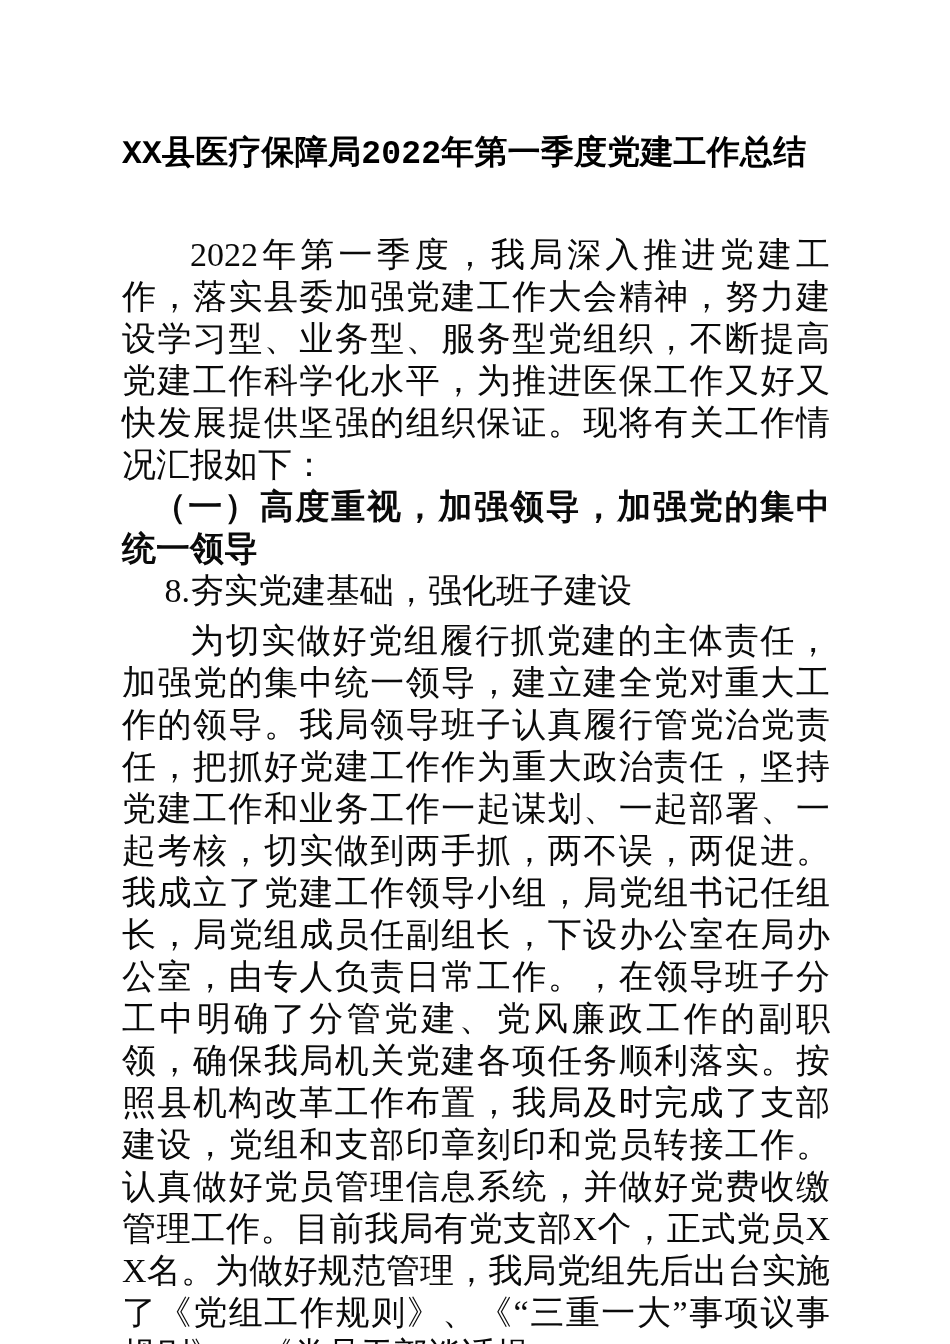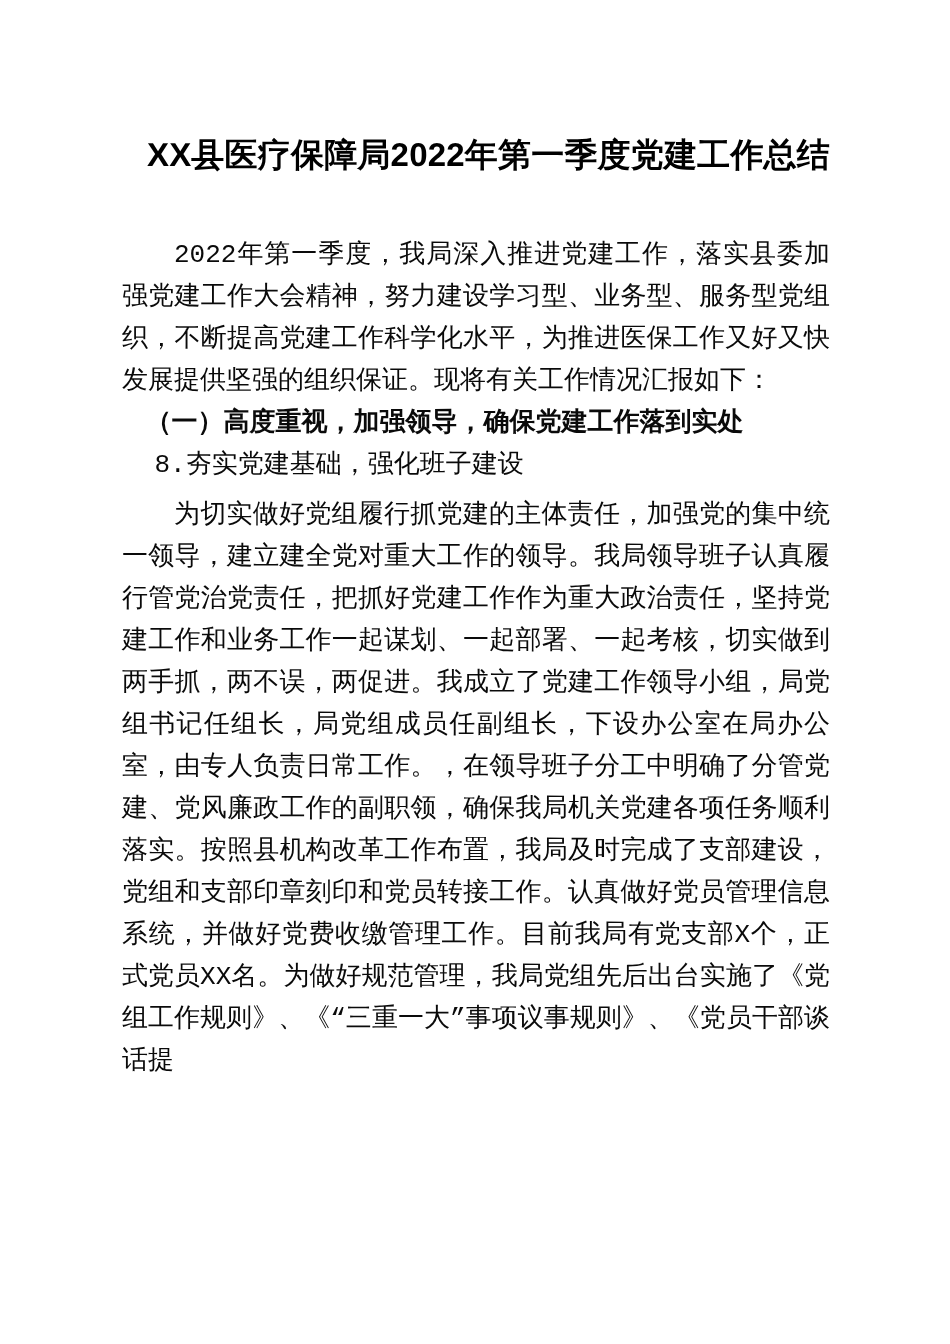--- a/index.html
+++ b/index.html
@@ -20,40 +20,40 @@
     position: absolute;
     left: 122px;
     top: 0;
     width: 708px;
   }
 
   
   .doc-title {
     margin: 0;
     padding: 0;
-    text-align: right;
-    font-family: Liberation Sans, sans-serif;
+    text-align: left;
+    font-family: Liberation Mono, monospace;
     font-weight: bold;
     font-size: 33px;
     line-height: 47px;
     color: #000000;
     letter-spacing: 0.2px;
     padding-top: 131px;
     text-rendering: geometricPrecision;
   }
 
   
   .body-line,
   .para,
   .head-1,
   .head-2,
   .head-3 {
-    font-family: Liberation Mono, monospace;
+    font-family: Liberation Serif, serif;
     color: #0a0a0a;
-    font-size: 26px;
+    font-size: 34px;
     line-height: 42px;
     margin: 0;
     text-align: justify;
     text-justify: inter-character;
     word-break: break-all;
     -webkit-font-smoothing: antialiased;
   }
 
   .para {
     text-indent: 2em;
@@ -85,20 +85,20 @@
 <body>
 
 <div class="page">
   <div class="content">
 
     <h1 class="doc-title">XX县医疗保障局2022年第一季度党建工作总结</h1>
 
     <p class="para para-first">2022年第一季度，我局深入推进党建工作，落实县委加强党建工作大会精神，努力建设学习型、业务型、服务型党组织，不断提高党建工作科学化水平，为推进医保工作又好又快发展提供坚强的组织保证。现将有关工作情况汇报如下：</p>
 
 
-    <p class="head-2">（一）高度重视，加强领导，确保党建工作落到实处</p>
+    <p class="head-2">（一）高度重视，加强领导，加强党的集中统一领导</p>
 
     <p class="head-3">8.夯实党建基础，强化班子建设</p>
 
     <p class="para tight">为切实做好党组履行抓党建的主体责任，加强党的集中统一领导，建立建全党对重大工作的领导。我局领导班子认真履行管党治党责任，把抓好党建工作作为重大政治责任，坚持党建工作和业务工作一起谋划、一起部署、一起考核，切实做到两手抓，两不误，两促进。我成立了党建工作领导小组，局党组书记任组长，局党组成员任副组长，下设办公室在局办公室，由专人负责日常工作。，在领导班子分工中明确了分管党建、党风廉政工作的副职领，确保我局机关党建各项任务顺利落实。按照县机构改革工作布置，我局及时完成了支部建设，党组和支部印章刻印和党员转接工作。认真做好党员管理信息系统，并做好党费收缴管理工作。目前我局有党支部X个，正式党员XX名。为做好规范管理，我局党组先后出台实施了《党组工作规则》、《“三重一大”事项议事规则》、《党员干部谈话提</p>
 
   </div>
 </div>
 
 </body></html>

